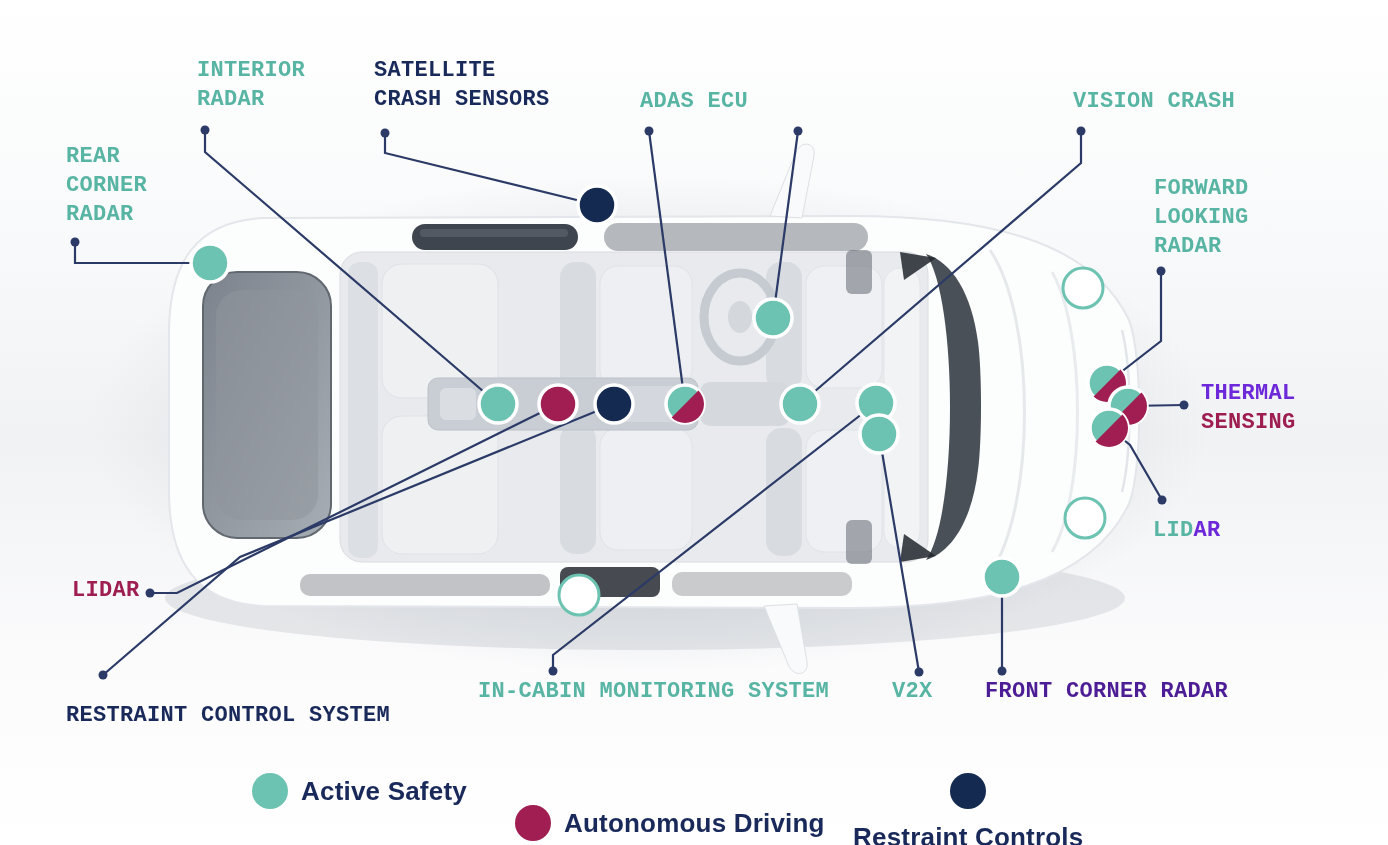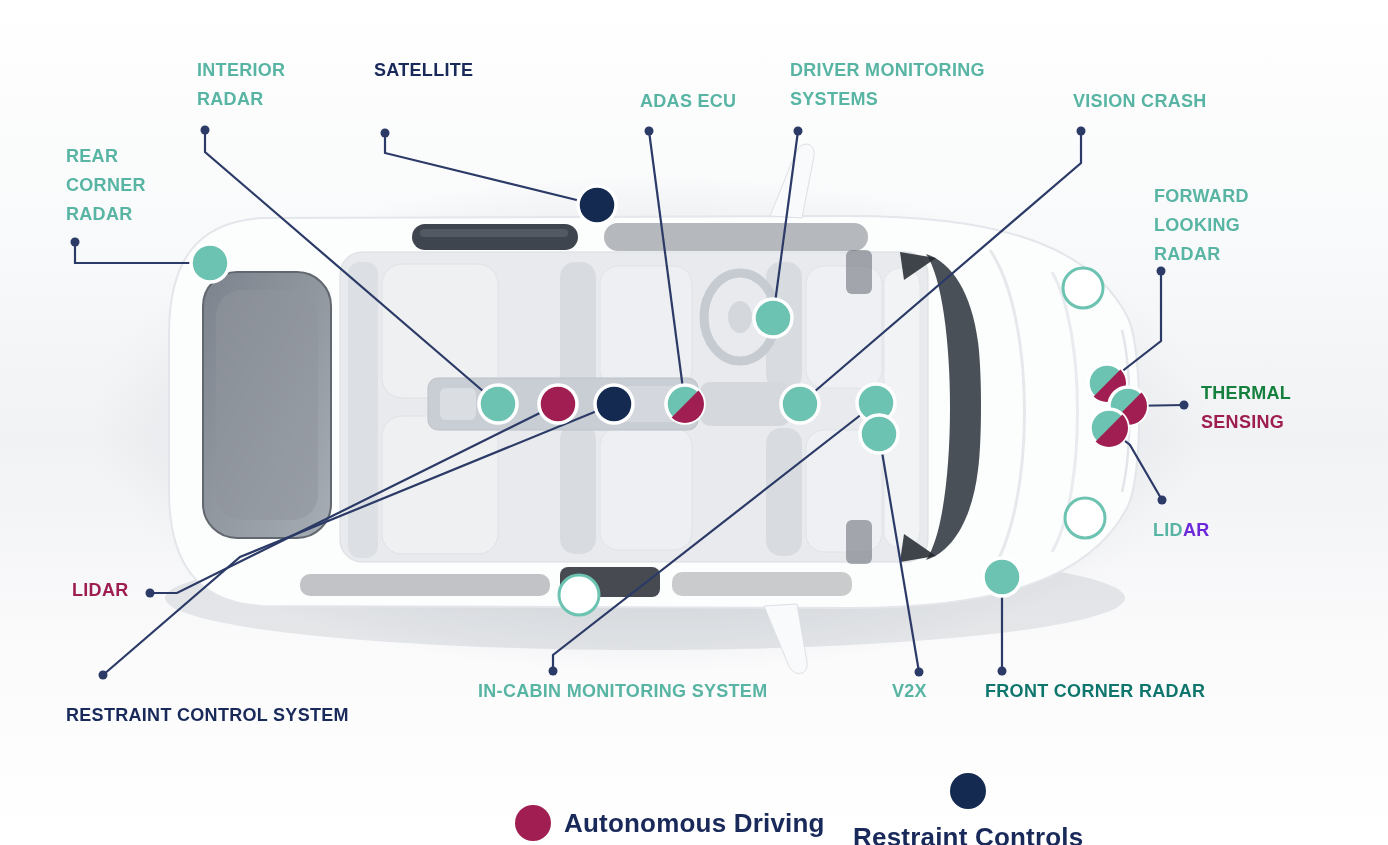--- a/index.html
+++ b/index.html
@@ -3,24 +3,25 @@
 <meta charset="utf-8">
 <style>
   html,body{margin:0;padding:0;background:#ffffff;}
   body{width:1388px;height:845px;overflow:hidden;font-family:"Liberation Sans",sans-serif;}
   .stage{position:relative;width:1388px;height:845px;}
   .stage > svg{position:absolute;left:0;top:0;}
   #labels{position:absolute;left:0;top:0;width:100%;height:100%;pointer-events:none;}
   .sensor-label{
     position:absolute;
     font-weight:700;
-    font-size:18px;
+    font-size:22px;
     line-height:29px;
     letter-spacing:.3px;
     white-space:nowrap;
+    font-family:Liberation Mono, monospace;
   }
   #legend{position:absolute;left:0;top:0;width:100%;height:100%;pointer-events:none;}
   .legend-item{position:absolute;display:flex;align-items:center;gap:13px;}
   .legend-dot{width:36px;height:36px;border-radius:50%;flex:0 0 auto;}
   .legend-label{font-weight:700;font-size:26px;letter-spacing:.2px;color:#18295a;}
 </style>
 </head>
 <body>
 
 <div class="stage">
@@ -197,61 +198,62 @@
         <div><span style="color: rgb(88, 180, 163);">REAR</span></div>
         <div><span style="color: rgb(88, 180, 163);">CORNER</span></div>
         <div><span style="color: rgb(88, 180, 163);">RADAR</span></div>
       </div>
       <div class="sensor-label" style="left: 197px; top: 56px;">
         <div><span style="color: rgb(88, 180, 163);">INTERIOR</span></div>
         <div><span style="color: rgb(88, 180, 163);">RADAR</span></div>
       </div>
       <div class="sensor-label" style="left: 374px; top: 56px;">
         <div><span style="color: rgb(24, 41, 90);">SATELLITE</span></div>
+        <div><span style="color: rgb(24, 41, 90);">CRASH SENSORS</span></div>
       </div>
       <div class="sensor-label" style="left: 640px; top: 87px;">
         <div><span style="color: rgb(88, 180, 163);">ADAS ECU</span></div>
       </div>
-      <div class="sensor-label" style="left: 790px; top: 56px;">
-        <div><span style="color: rgb(88, 180, 163);">DRIVER MONITORING</span></div>
-        <div><span style="color: rgb(88, 180, 163);">SYSTEMS</span></div>
-      </div>
       <div class="sensor-label" style="left: 1073px; top: 87px;">
         <div><span style="color: rgb(88, 180, 163);">VISION CRASH</span></div>
       </div>
-      <div class="sensor-label" style="left: 1154px; top: 174px; margin-top: 8px;">
+      <div class="sensor-label" style="left: 1154px; top: 174px;">
         <div><span style="color: rgb(88, 180, 163);">FORWARD</span></div>
         <div><span style="color: rgb(88, 180, 163);">LOOKING</span></div>
         <div><span style="color: rgb(88, 180, 163);">RADAR</span></div>
       </div>
       <div class="sensor-label" style="left: 1201px; top: 379px;">
-        <div><span style="color: #15803d;">THERMAL</span></div>
+        <div><span style="color: #6d28d9;">THERMAL</span></div>
         <div><span style="color: rgb(158, 30, 81);">SENSING</span></div>
       </div>
       <div class="sensor-label" style="left: 1153px; top: 516px;">
         <div><span style="color: rgb(88, 180, 163);">LID</span><span style="color: #6d28d9;">AR</span></div>
       </div>
       <div class="sensor-label" style="left: 72px; top: 576px;">
         <div><span style="color: rgb(158, 30, 81);">LIDAR</span></div>
       </div>
       <div class="sensor-label" style="left: 66px; top: 677px; margin-top: 24px;">
         <div><span style="color: rgb(24, 41, 90);">RESTRAINT CONTROL SYSTEM</span></div>
       </div>
       <div class="sensor-label" style="left: 478px; top: 677px;">
         <div><span style="color: rgb(88, 180, 163);">IN-CABIN MONITORING SYSTEM</span></div>
       </div>
       <div class="sensor-label" style="left: 872px; top: 677px; margin-left: 20px;">
         <div><span style="color: rgb(88, 180, 163);">V2X</span></div>
       </div>
       <div class="sensor-label" style="left: 985px; top: 677px;">
-        <div><span style="color: #0f766e;">FRONT CORNER RADAR</span></div>
+        <div><span style="color: #4c1d95;">FRONT CORNER RADAR</span></div>
       </div>
     </div>
 
   <div id="legend">
+    <div class="legend-item" style="left: 252px; top: 773px;">
+      <span class="legend-dot" style="background: rgb(108, 195, 177);"></span>
+      <span class="legend-label">Active Safety</span>
+    </div>
     <div class="legend-item" style="left: 515px; top: 773px; margin-top: 32px;">
       <span class="legend-dot" style="background: rgb(160, 30, 81);"></span>
       <span class="legend-label">Autonomous Driving</span>
     </div>
     <div class="legend-item" style="left: 853px; top: 773px; flex-direction: column;">
       <span class="legend-dot" style="background: rgb(20, 42, 80);"></span>
       <span class="legend-label">Restraint Controls</span>
     </div>
   </div>
 </div>

